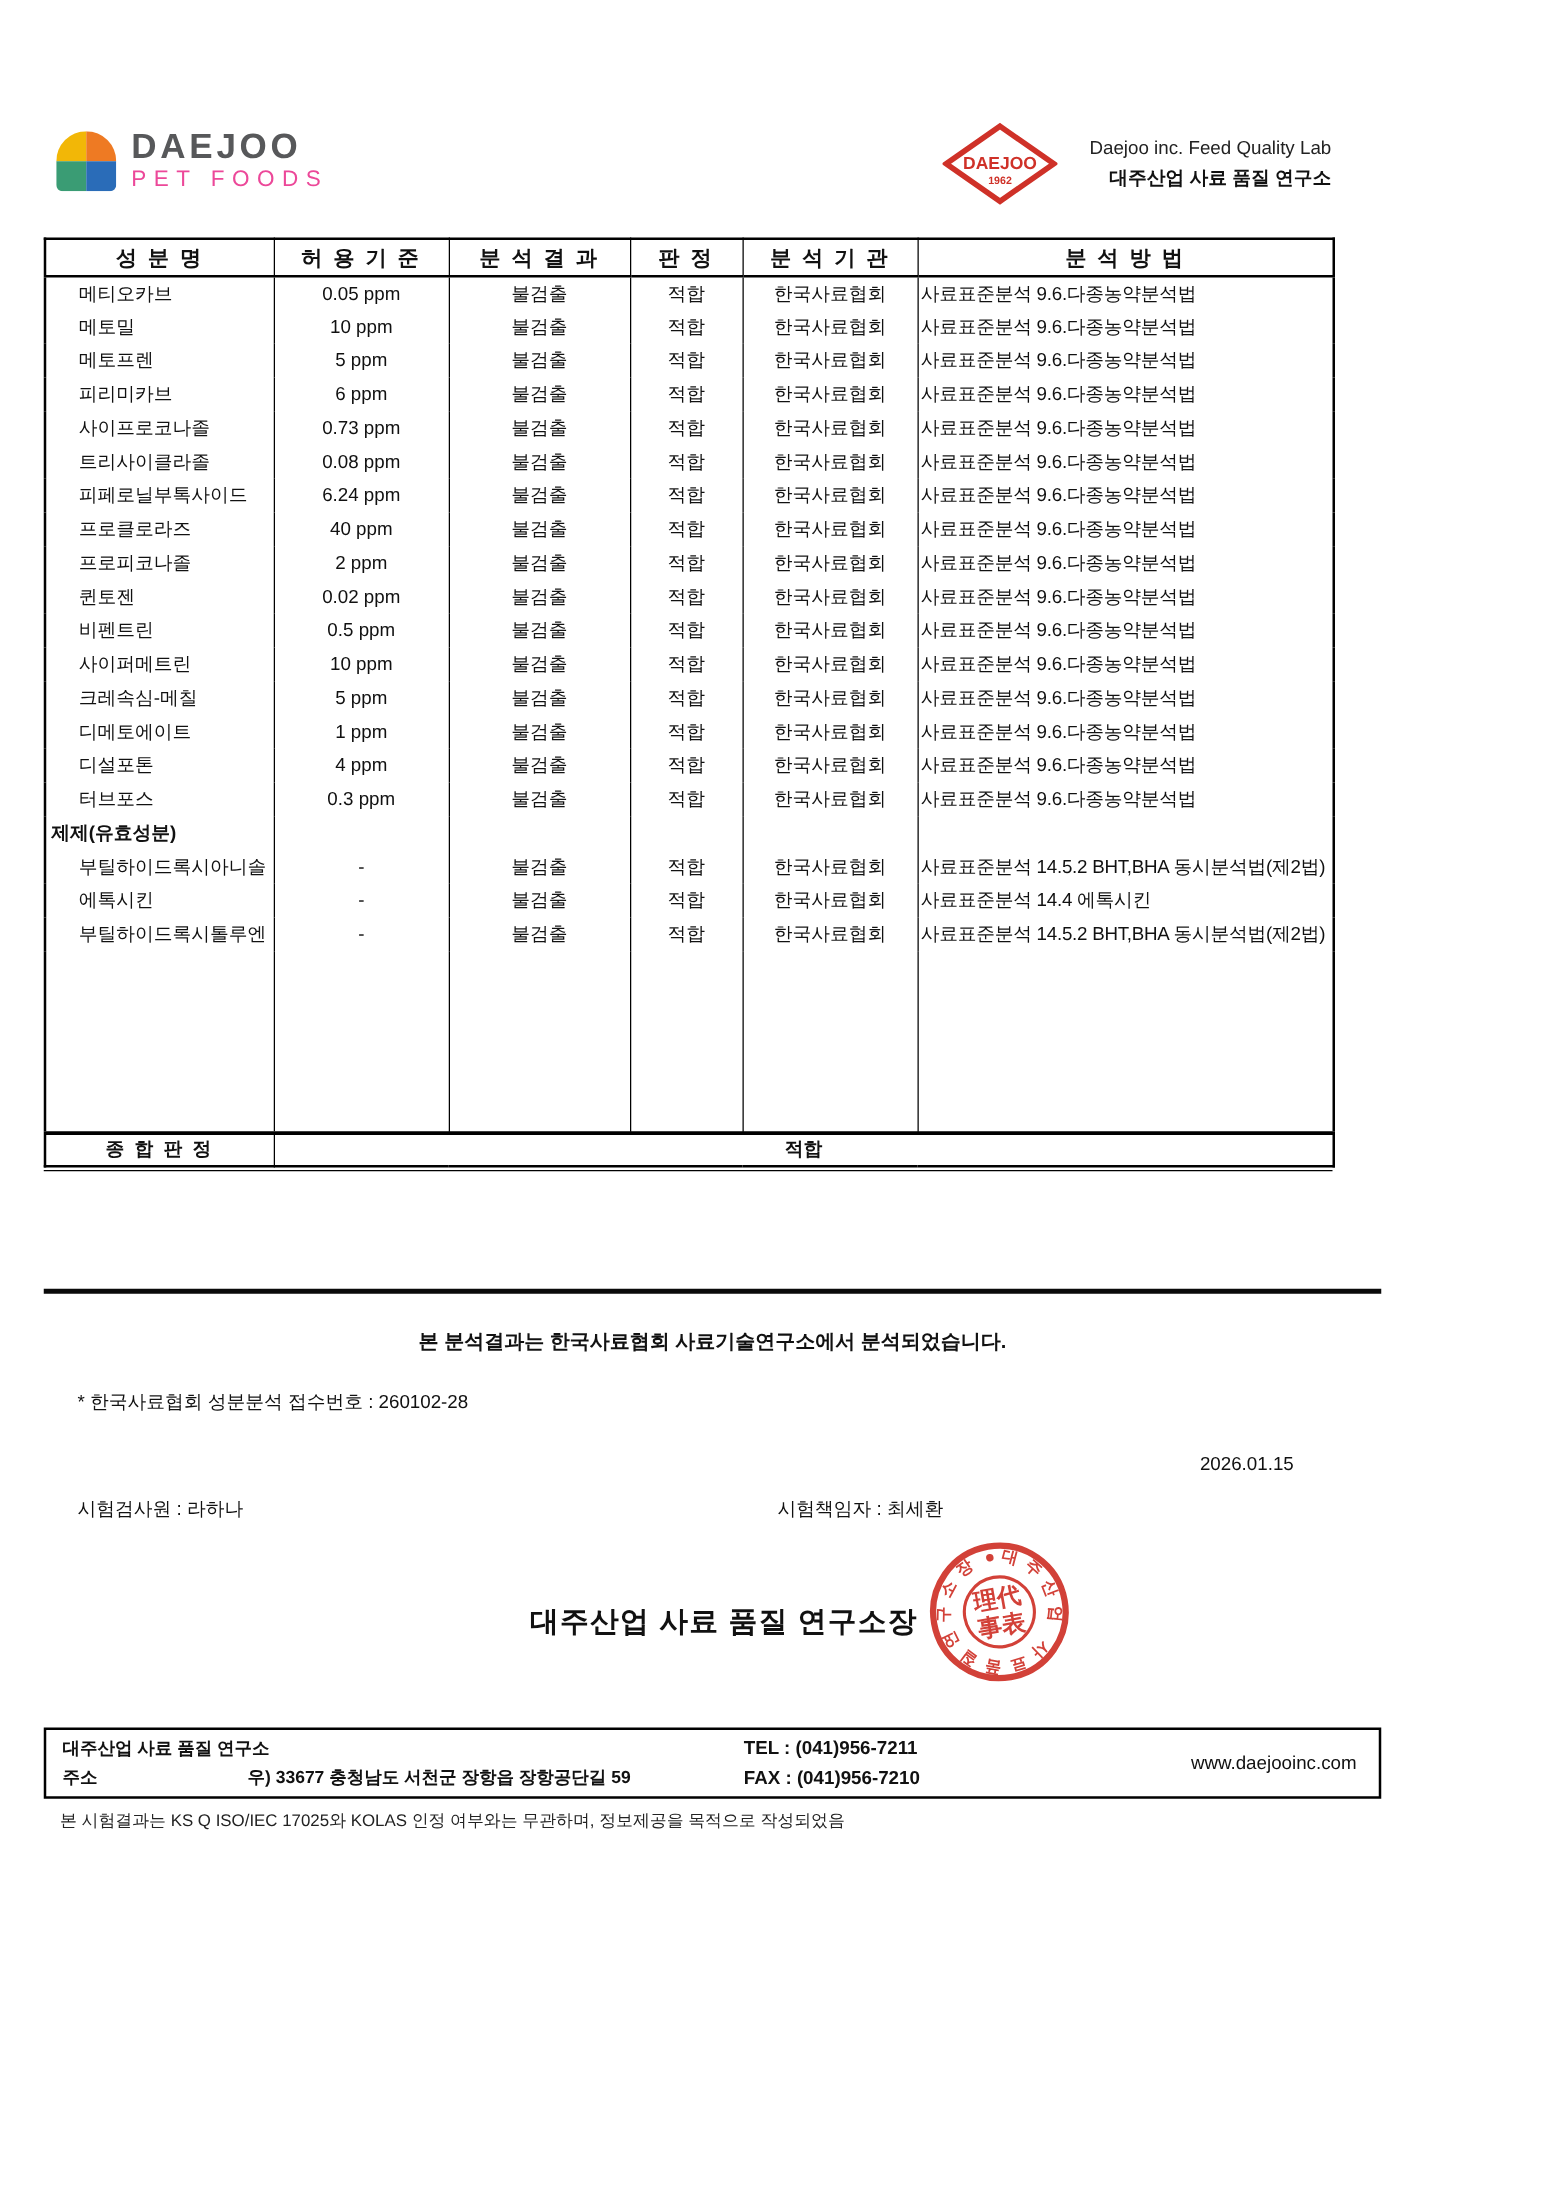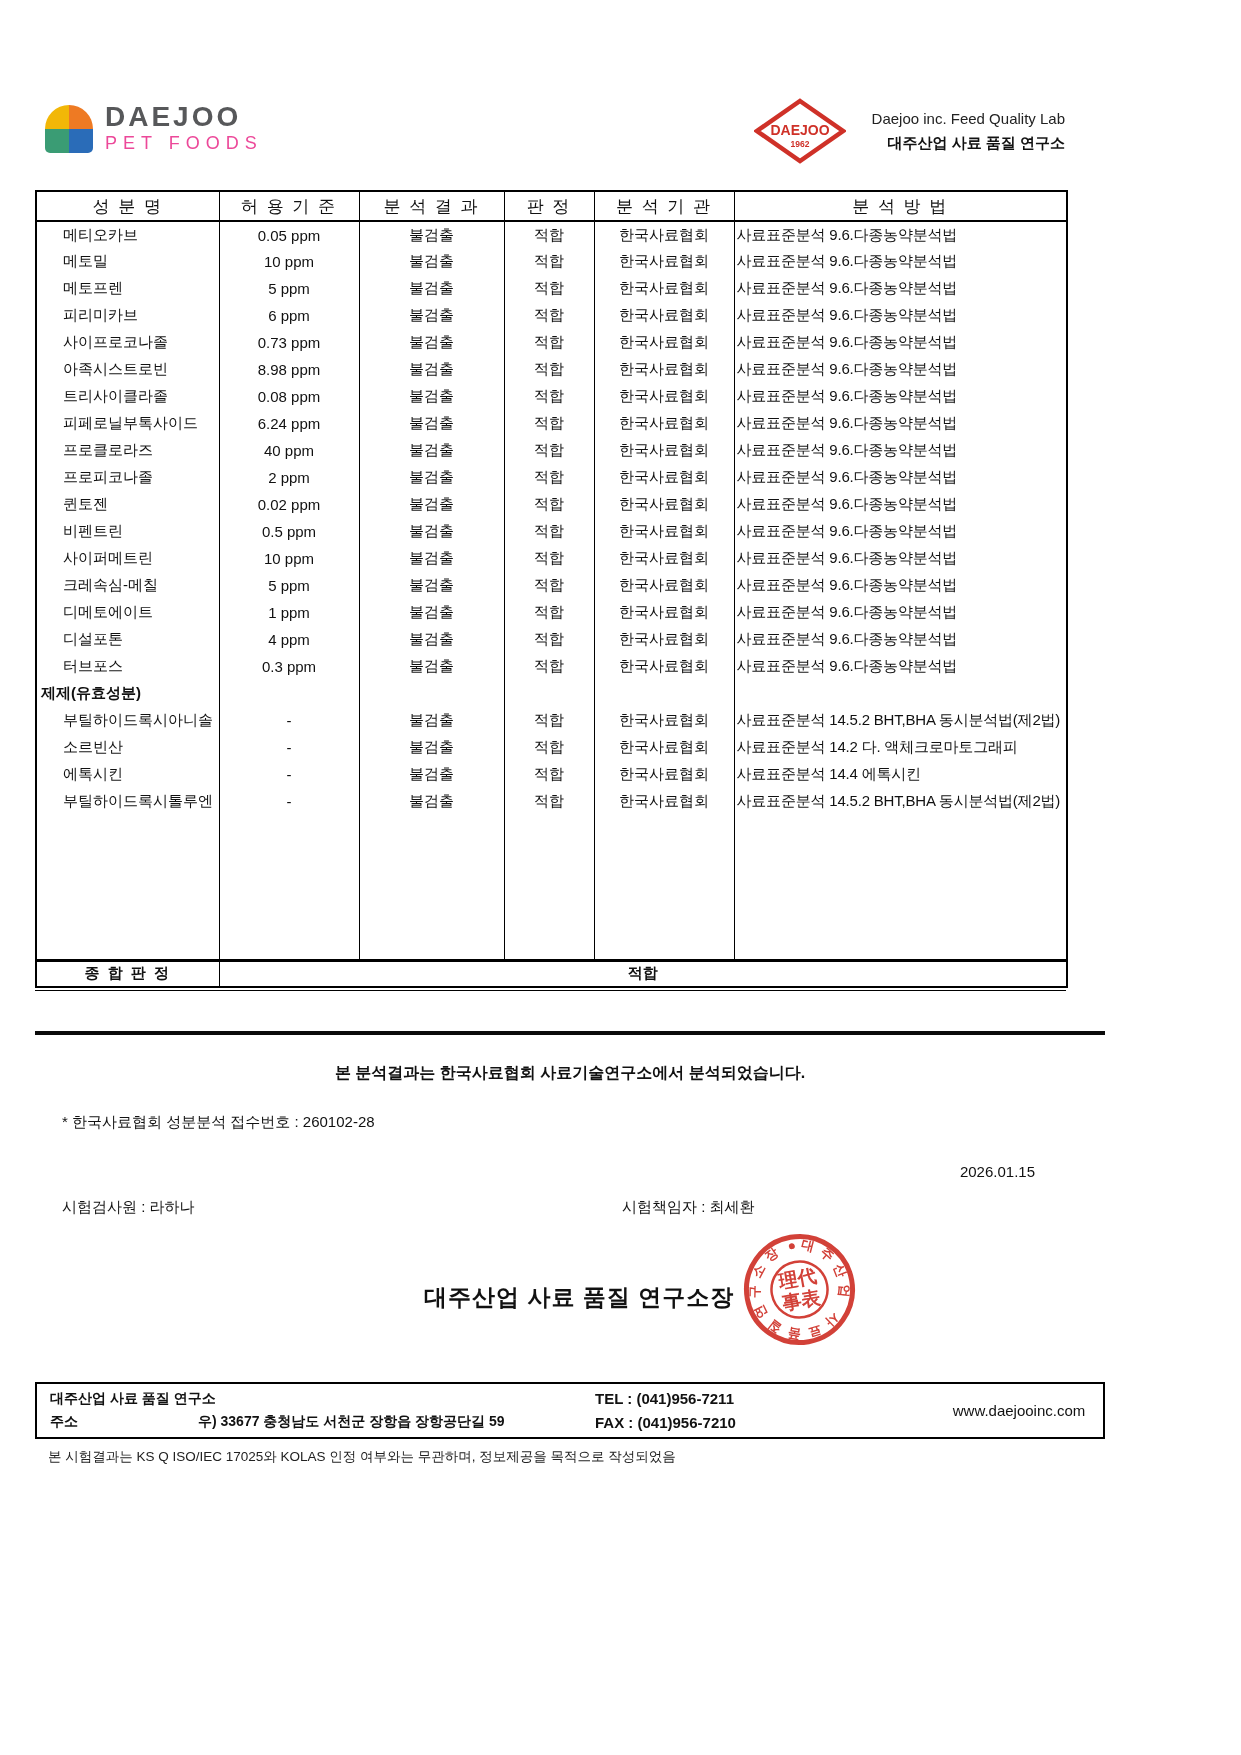--- a/index.html
+++ b/index.html
@@ -15,21 +15,21 @@
   .brand-text .brand-sub  { font-size:18px; letter-spacing:6px; color:#ec4899; line-height:1.2; margin-top:2px; }
 
   .header-right { position:absolute; right:176px; top:98px; display:flex; align-items:center; gap:26px; }
   .lab-names { text-align:right; }
   .lab-en { font-size:15px; color:#222; line-height:1.6; }
   .lab-ko { font-size:15px; font-weight:bold; color:#111; line-height:1.6; }
 
   
   .table-wrap { position:absolute; left:35px; top:190px; width:1031px; }
   table.analysis { border-collapse:collapse; width:1031px; table-layout:fixed; border:2px solid #000; }
-  table.analysis th { border-bottom:2px solid #000; height:30px; font-size:17px; font-weight:normal; letter-spacing:2px; text-align:center; }
+  table.analysis th { border-bottom:2px solid #000; height:30px; font-size:17px; font-weight:bold; letter-spacing:2px; text-align:center; }
   table.analysis th + th, table.analysis td + td { border-left:1px solid #000; }
   table.analysis td { height:27px; font-size:15px; vertical-align:middle; }
   td.name-cell { text-align:left; padding-left:26px; }
   td.section-cell { padding-left:4px; font-weight:bold; font-size:15px; }
   td.center-cell { text-align:center; }
   td.method-cell { text-align:left; padding-left:2px; font-size:14px; letter-spacing:-0.2px; white-space:nowrap; overflow:hidden; }
   tfoot td { border-top:3px solid #000; height:29px; }
   td.summary-label { text-align:center; font-size:17px; font-weight:bold; letter-spacing:2px; }
   td.summary-value { text-align:center; font-size:16px; font-weight:bold; border-left:1px solid #000; }
   .table-underline { width:1031px; height:1px; background:#000; margin-top:2px; }
@@ -145,28 +145,20 @@
           </tr>
           <tr>
             <td class="cell name-cell">사이프로코나졸</td>
             <td class="cell center-cell">0.73 ppm</td>
             <td class="cell center-cell">불검출</td>
             <td class="cell center-cell">적합</td>
             <td class="cell center-cell">한국사료협회</td>
             <td class="cell method-cell">사료표준분석 9.6.다종농약분석법</td>
           </tr>
           <tr>
-            <td class="cell name-cell">아족시스트로빈</td>
-            <td class="cell center-cell">8.98 ppm</td>
-            <td class="cell center-cell">불검출</td>
-            <td class="cell center-cell">적합</td>
-            <td class="cell center-cell">한국사료협회</td>
-            <td class="cell method-cell">사료표준분석 9.6.다종농약분석법</td>
-          </tr>
-          <tr>
             <td class="cell name-cell">트리사이클라졸</td>
             <td class="cell center-cell">0.08 ppm</td>
             <td class="cell center-cell">불검출</td>
             <td class="cell center-cell">적합</td>
             <td class="cell center-cell">한국사료협회</td>
             <td class="cell method-cell">사료표준분석 9.6.다종농약분석법</td>
           </tr>
           <tr>
             <td class="cell name-cell">피페로닐부톡사이드</td>
             <td class="cell center-cell">6.24 ppm</td>
@@ -255,28 +247,20 @@
             <td class="cell center-cell"></td>
             <td class="cell method-cell"></td>
           </tr>
           <tr>
             <td class="cell name-cell">부틸하이드록시아니솔</td>
             <td class="cell center-cell">-</td>
             <td class="cell center-cell">불검출</td>
             <td class="cell center-cell">적합</td>
             <td class="cell center-cell">한국사료협회</td>
             <td class="cell method-cell">사료표준분석 14.5.2 BHT,BHA 동시분석법(제2법)</td>
-          </tr>
-          <tr>
-            <td class="cell name-cell">소르빈산</td>
-            <td class="cell center-cell">-</td>
-            <td class="cell center-cell">불검출</td>
-            <td class="cell center-cell">적합</td>
-            <td class="cell center-cell">한국사료협회</td>
-            <td class="cell method-cell">사료표준분석 14.2 다. 액체크로마토그래피</td>
           </tr>
           <tr>
             <td class="cell name-cell">에톡시킨</td>
             <td class="cell center-cell">-</td>
             <td class="cell center-cell">불검출</td>
             <td class="cell center-cell">적합</td>
             <td class="cell center-cell">한국사료협회</td>
             <td class="cell method-cell">사료표준분석 14.4 에톡시킨</td>
           </tr>
           <tr>

